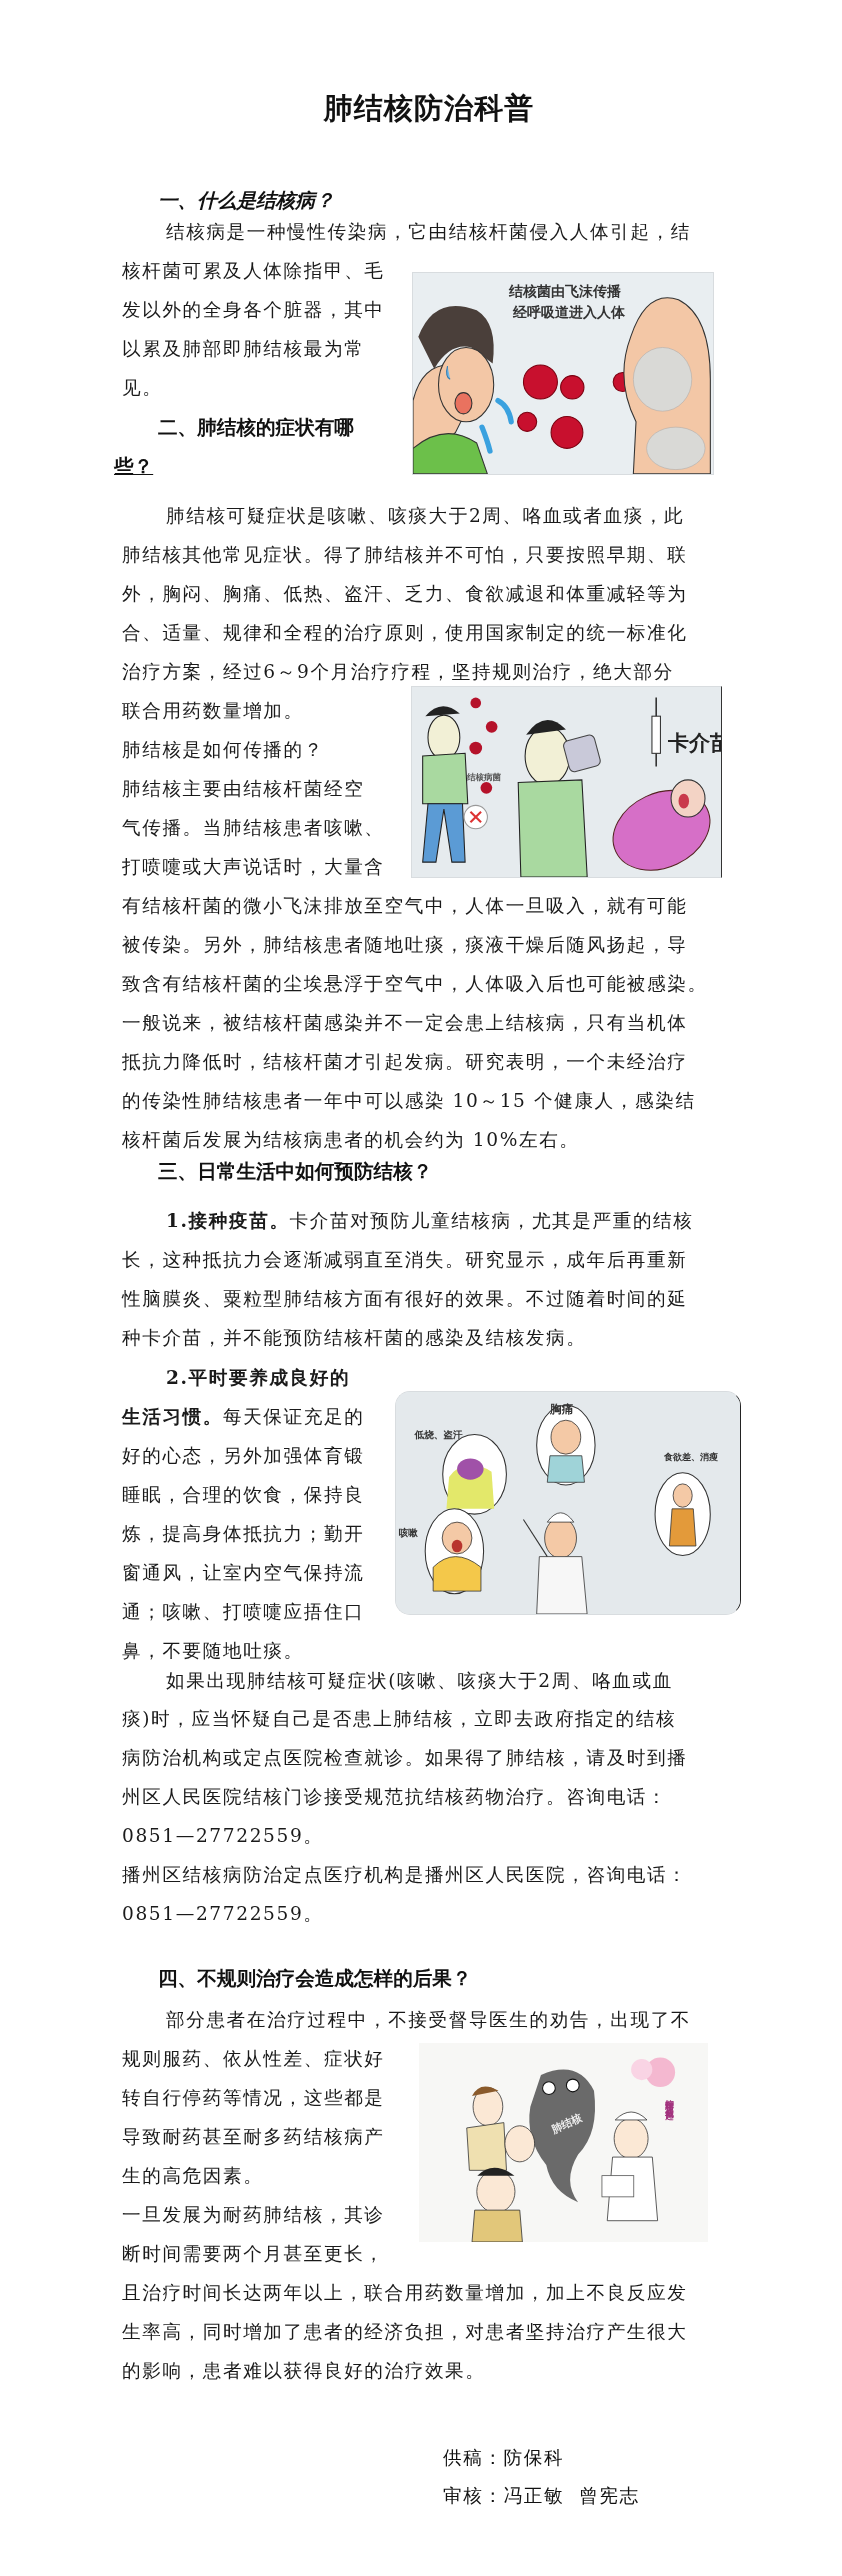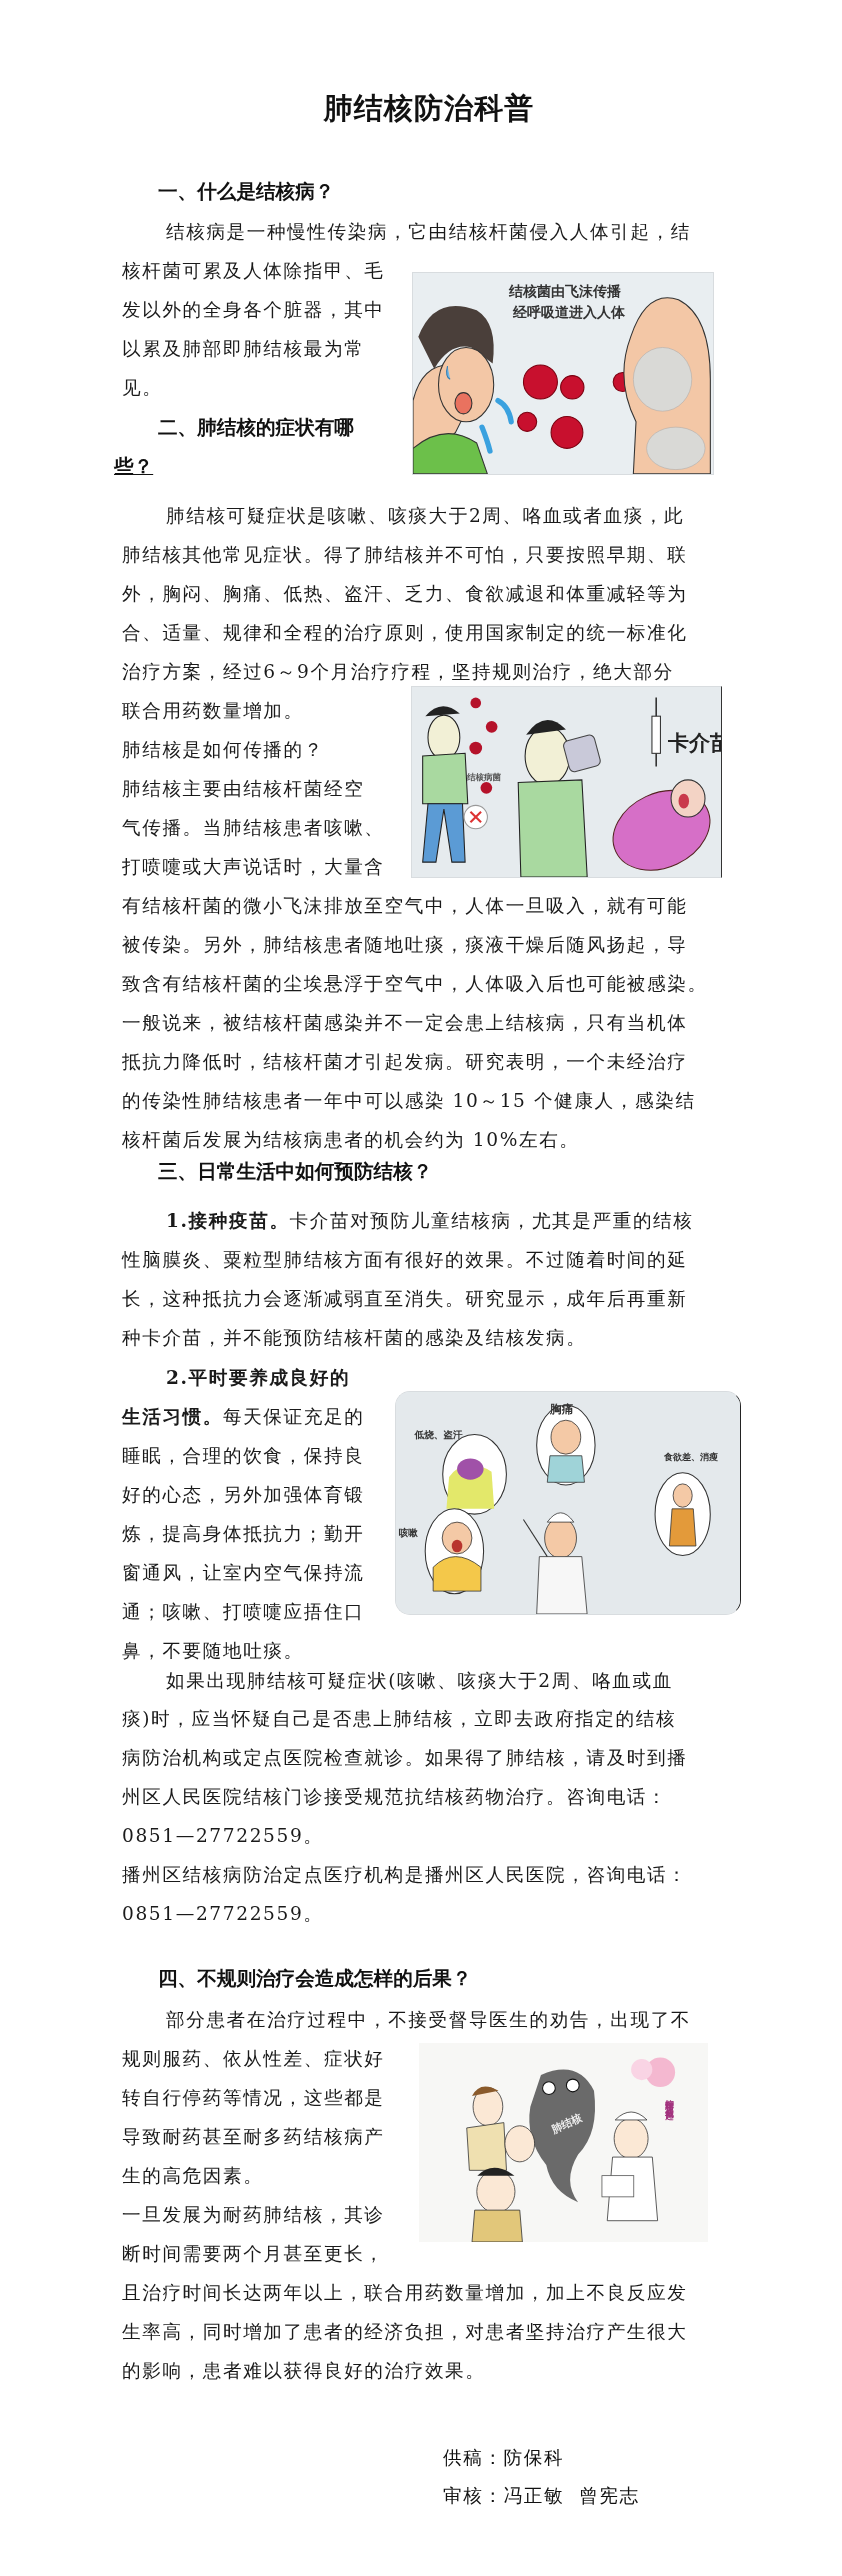--- a/index.html
+++ b/index.html
@@ -18,21 +18,21 @@
                  font-weight: bold; color: #333; white-space: nowrap; }
   .sig { position: absolute; left: 435px; font-size: 18.6px; line-height: 32px; letter-spacing: 1.6px; white-space: nowrap; }
 </style>
 </head>
 <body>
 
 <div class="page serif">
 
   <h1 class="title serif">肺结核防治科普</h1>
 
-  <div class="h sans" style="left:158px; top:179px;">一、什么是结核病？</div>
+  <div class="h sans" style="left:158px; top:188px;font-style:italic;">一、什么是结核病？</div>
   <div class="p serif" style="left:158px; top:212px;text-align:center;">
     <span class="line">结核病是一种慢性传染病，它由结核杆菌侵入人体引起，结</span>
   </div>
   <div class="p serif" style="left:114px; top:251px;">
     <span class="line">核杆菌可累及人体除指甲、毛</span>
     <span class="line">发以外的全身各个脏器，其中</span>
     <span class="line">以累及肺部即肺结核最为常</span>
     <span class="line">见。</span>
   </div>
 
@@ -121,32 +121,32 @@
     <div class="cap" style="left:55px; top:85px; font-size:8.5px; writing-mode: horizontal-tb; color:#555;">结核病菌</div>
     <div class="cap" style="left:256px; top:42px; font-size:21px; color:#222;">卡介苗</div>
   </div>
 
   <div class="h sans" style="left:158px; top:1159px;">三、日常生活中如何预防结核？</div>
 
   <div class="p serif" style="left:158px; top:1201px;">
     <span class="line"><span class="b">1.接种疫苗。</span><span>卡介苗对预防儿童结核病，尤其是严重的结核</span></span>
   </div>
   <div class="p serif" style="left:114px; top:1240px;">
+    <span class="line">长，这种抵抗力会逐渐减弱直至消失。研究显示，成年后再重新</span>
     <span class="line">性脑膜炎、粟粒型肺结核方面有很好的效果。不过随着时间的延</span>
-    <span class="line">长，这种抵抗力会逐渐减弱直至消失。研究显示，成年后再重新</span>
     <span class="line">种卡介苗，并不能预防结核杆菌的感染及结核发病。</span>
   </div>
 
   <div class="p serif" style="left:158px; top:1358px;">
     <span class="line b">2.平时要养成良好的</span>
   </div>
   <div class="p serif" style="left:114px; top:1397px;">
     <span class="line"><span class="b">生活习惯。</span><span>每天保证充足的</span></span>
+    <span class="line">好的心态，另外加强体育锻</span>
     <span class="line">睡眠，合理的饮食，保持良</span>
-    <span class="line">好的心态，另外加强体育锻</span>
     <span class="line">炼，提高身体抵抗力；勤开</span>
     <span class="line">窗通风，让室内空气保持流</span>
     <span class="line">通；咳嗽、打喷嚏应捂住口</span>
     <span class="line">鼻，不要随地吐痰。</span>
   </div>
 
   <div class="figure" style="left:395px; top:1391px; width:344px; height:222px; border-right:1.6px solid #222;border-radius:15px;">
     <svg width="344" height="222" viewBox="0 0 648 418">
       <rect width="648" height="418" fill="#e4e9ec"></rect>
       <ellipse cx="148" cy="155" rx="60" ry="75" fill="#fff" stroke="#333" stroke-width="2"></ellipse>

